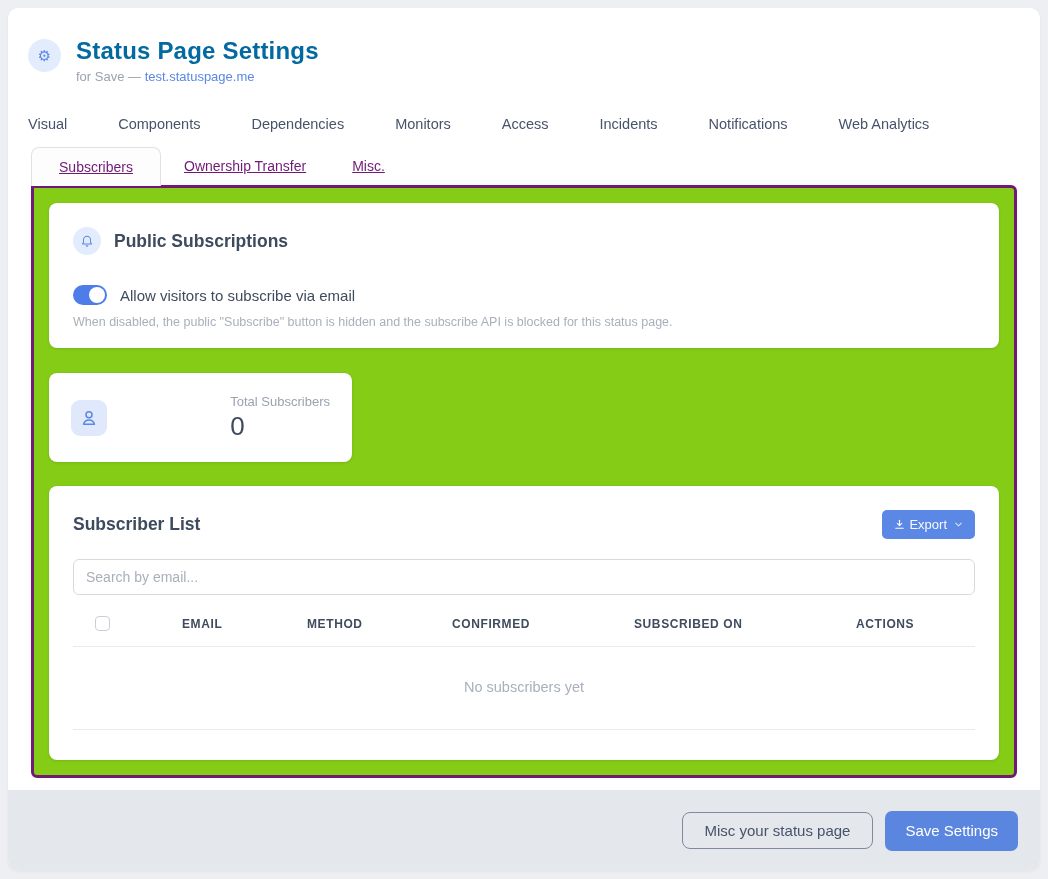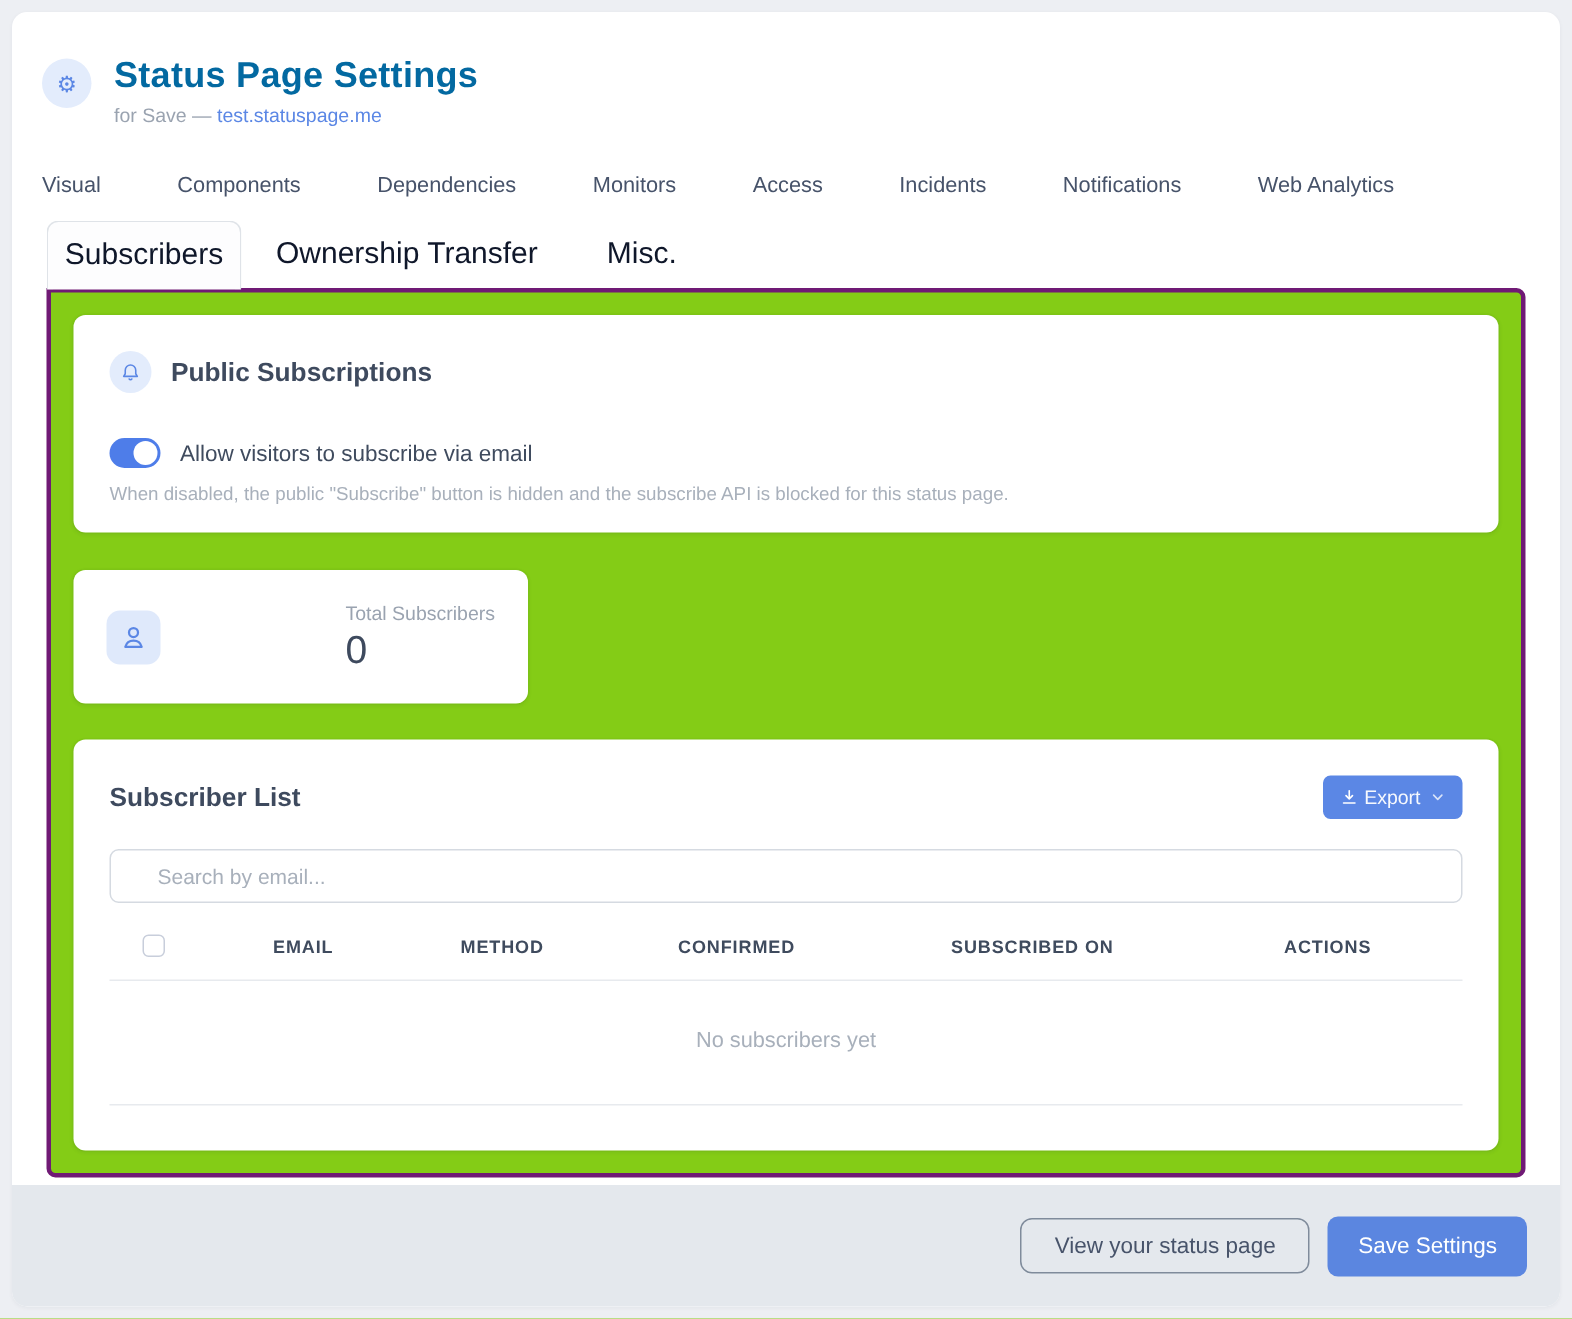--- a/index.html
+++ b/index.html
@@ -28,21 +28,21 @@
     font-size: 15px; font-family: "DejaVu Sans", sans-serif; flex-shrink: 0;
     margin-top: 2px;
   }
   .page-title { font-size: 24px; font-weight: 700; color: #0369a1; letter-spacing: .2px; }
   .page-subtitle { font-size: 13px; color: #9aa3b0; margin-top: 4px; }
   .page-subtitle a { color: #5b87e5; text-decoration: none; font-weight: 500; cursor: pointer; }
   
   .tabs-row1 { display: flex; margin: 24px 0 0 20px; flex-shrink: 0; }
   .tab1 { font-size: 14.5px; color: #47536a; padding: 8px 0; margin-right: 51px; cursor: pointer; white-space: nowrap; }
   .tabs-row2 { display: flex; align-items: flex-end; margin: 7px 0 0 23px; flex-shrink: 0; }
-  .tab2 { font-size: 20px; color: #0f172a; padding: 11px 23px; cursor: pointer; }
+  .tab2 { font-size: 14px; color: #701a75; padding: 11px 23px; cursor: pointer; text-decoration: underline; }
   .tab2.active {
     width: 130px; text-align: center; padding: 11px 0;
     background: #fdfdfe;
     border: 1px solid #dfe3e8; border-bottom: none;
     border-radius: 8px 8px 0 0;
     position: relative; z-index: 2; margin-bottom: -1px;
   }
   
   .panel {
     margin: 0 23px;
@@ -81,21 +81,21 @@
   .export-btn {
     background: #5b87e5; border: none; cursor: pointer;
     color: rgba(255,255,255,.95); font-size: 13px;
     border-radius: 5px; padding: 7px 11px;
     display: flex; align-items: center; gap: 3px;
     font-family: "Liberation Sans", sans-serif;
   }
   .search-input {
     margin-top: 20px; width: 100%; height: 36px;
     border: 1px solid #d5dae1; border-radius: 6px;
-    padding: 0 31px; font-size: 14px; color: #3e4a5e;
+    padding: 0 12px; font-size: 14px; color: #3e4a5e;
     background: #fff; outline: none;
     font-family: "Liberation Sans", sans-serif;
   }
   .search-input::placeholder { color: #a8b0bb; }
   .thead {
     margin-top: 21px;
     display: grid;
     grid-template-columns: 109px 125px 145px 182px 222px 1fr;
     align-items: center;
     padding-bottom: 15px;
@@ -233,17 +233,17 @@
         <div class="th">ACTIONS</div>
       </div>
 
       <div class="empty-row">No subscribers yet</div>
       <div class="tbl-bottom-pad"></div>
     </div>
 
   </div>
 
   <div class="footer">
-    <button class="view-btn">View your status page</button>
+    <button class="view-btn">Misc your status page</button>
     <button class="save-btn">Save Settings</button>
   </div>
 
 </div>
 
 </body></html>

